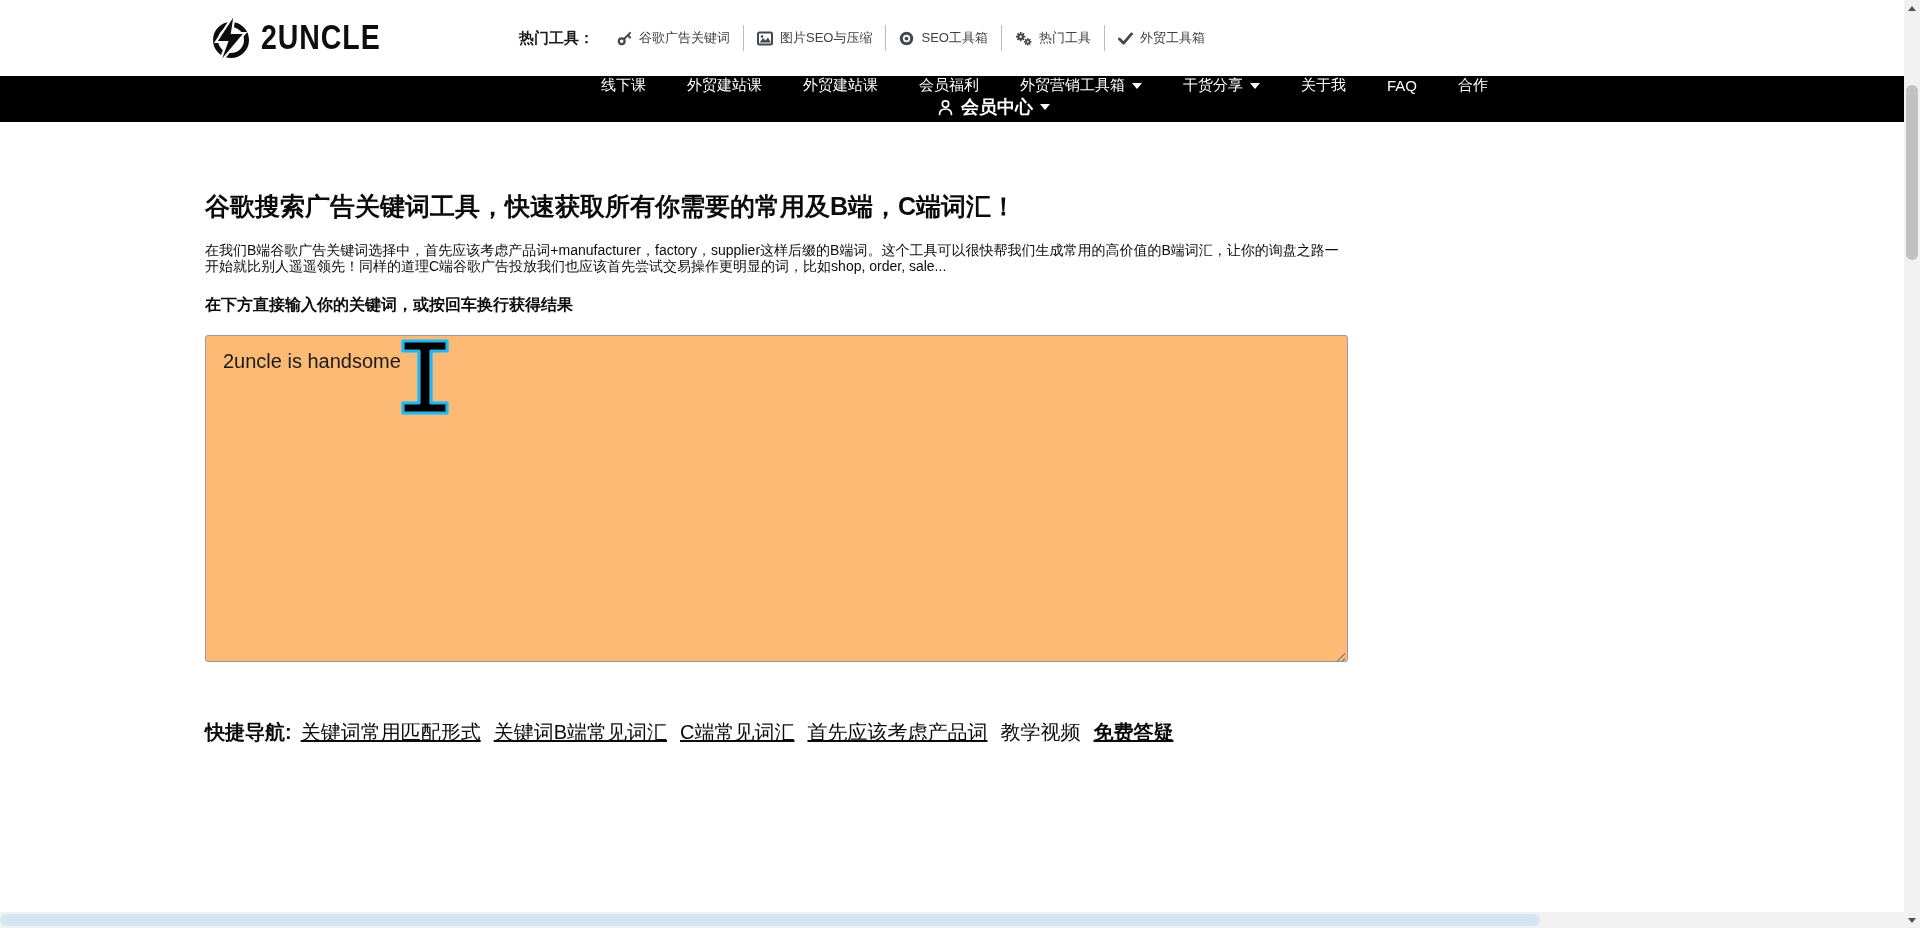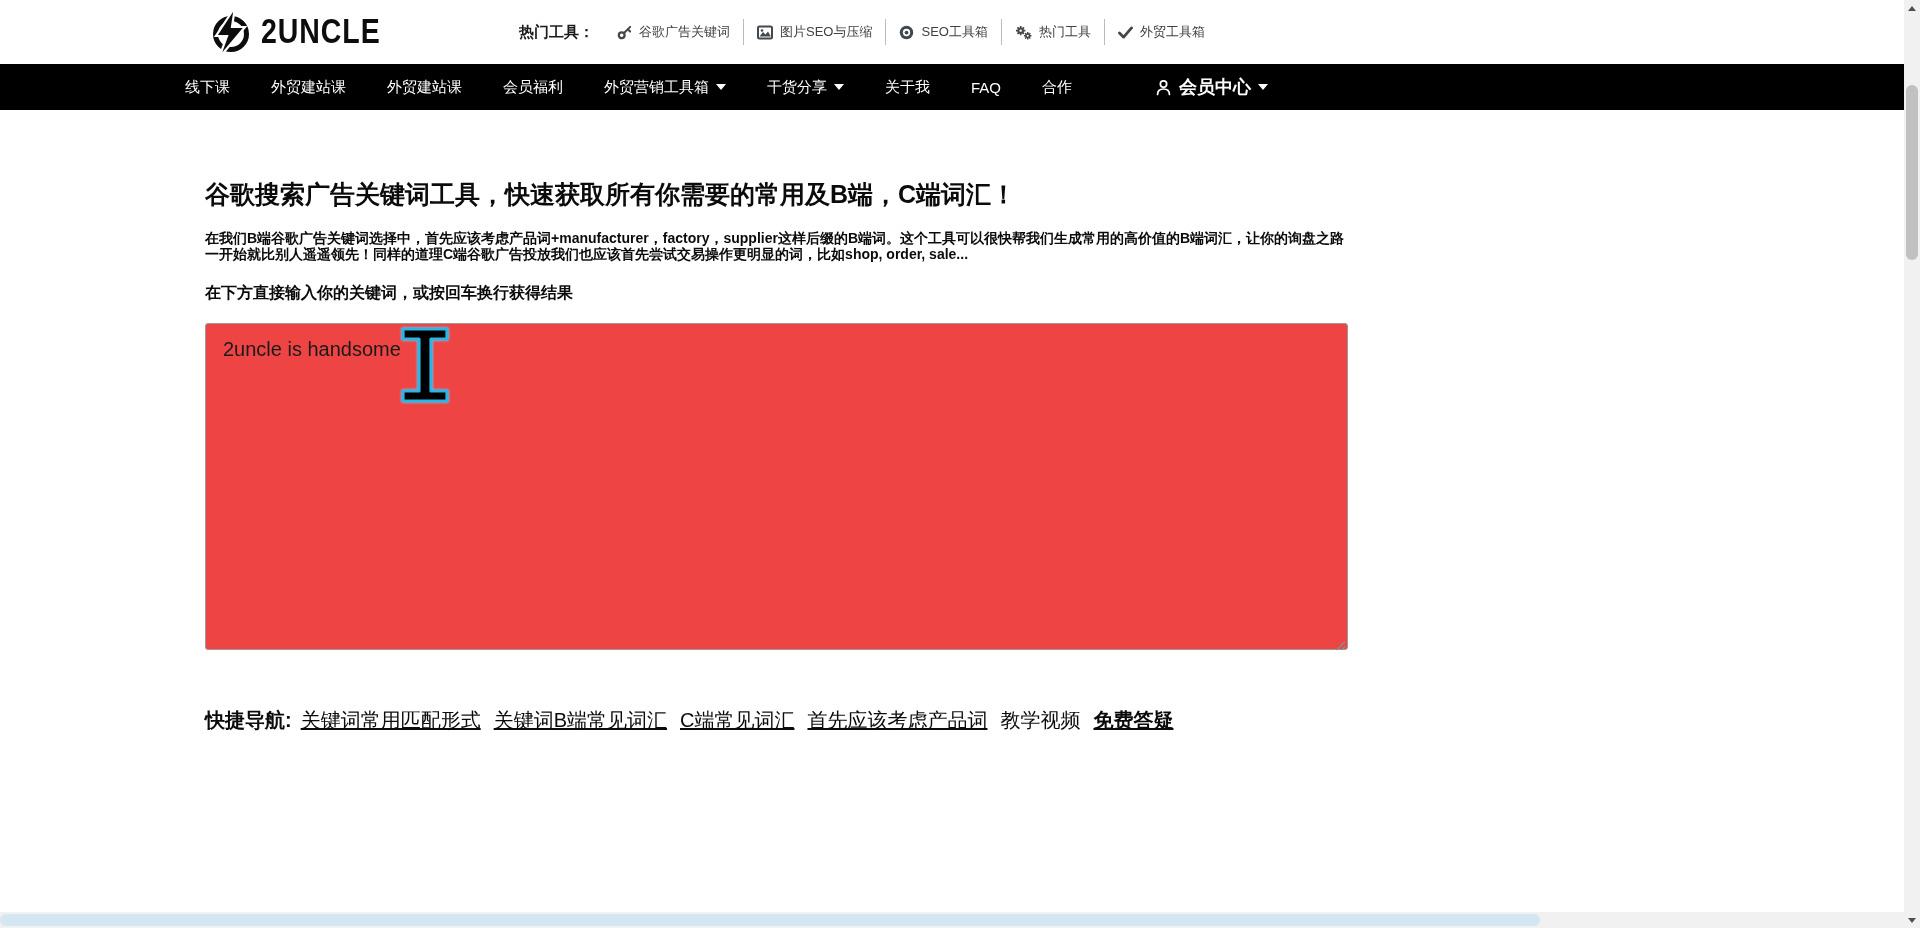--- a/index.html
+++ b/index.html
@@ -1,47 +1,47 @@
 <!DOCTYPE html>
 <html><head>
 <meta charset="utf-8">
 <style>
   * { margin:0; padding:0; box-sizing:border-box; }
   html,body { width:1920px; height:928px; overflow:hidden; background:#fff;
     font-family:"Liberation Sans", sans-serif; color:#111; }
   .page { width:1904px; height:928px; position:relative; }
 
   
-  .topbar { height:64px; display:flex; align-items:center; background:#fff; }
+  .topbar { height:76px; display:flex; align-items:center; background:#fff; }
   .logo { margin-left:205px; display:flex; align-items:center; gap:4px; cursor:pointer; }
   .logo-text { font-size:31px; font-weight:800; letter-spacing:1px; color:#0d0d0d;
     transform:scale(.92,1.12); transform-origin:left center; }
   .hot-tools { margin-left:128px; display:flex; align-items:center; font-size:13px; color:#545b63; }
   .hot-label { font-size:15px; font-weight:700; color:#1a1a1a; margin-right:10px; }
   .tool { display:flex; align-items:center; gap:7px; padding:0 13px; cursor:pointer; color:#404040; text-decoration:none; }
   .tool svg { flex:0 0 auto; }
   .tool-sep { width:1px; height:26px; background:#b9bdc1; }
 
   
-  .navbar { height:46px; background:#000; display:flex; align-items:center; }
+  .navbar { height:46px; background:#000; display:flex; align-items:center;flex-direction:column; }
   .nav-items { display:flex; align-items:center; margin-left:185px; gap:41px; }
   .nav-link { color:#fff; font-size:15px; text-decoration:none; display:flex; align-items:center; gap:7px; cursor:pointer; white-space:nowrap; }
   .caret { width:0; height:0; border-left:5px solid transparent; border-right:5px solid transparent; border-top:6px solid #fff; display:inline-block; }
   .member { margin-left:83px; display:flex; align-items:center; gap:7px; color:#fff;
     font-size:18px; font-weight:700; cursor:pointer;text-align:center; }
 
   
   .content { margin-left:205px; width:1143px; }
   .page-title { margin-top:68px; font-size:25px; font-weight:700; color:#0b0b0b; }
-  .desc { margin-top:19px; font-size:14px; font-weight:700; line-height:16px; color:#0b0b0b; }
+  .desc { margin-top:19px; font-size:14px; font-weight:400; line-height:16px; color:#0b0b0b; }
   .instruction { margin-top:21px; font-size:16px; font-weight:700; color:#0b0b0b; }
   .ta-wrap { position:relative; margin-top:19px; }
   .keywords-ta { width:1143px; height:327px; border:1px solid #9a9a9a; border-radius:3px;
     font-family:"Liberation Sans", sans-serif; font-size:20px; color:#1a1a1a;
-    padding:12px 17px; resize:none; outline:none; line-height:26px; background:#ef4444; }
+    padding:12px 17px; resize:none; outline:none; line-height:26px; background:#fdba74; }
   .resize-grip { position:absolute; right:3px; bottom:4px; width:11px; height:11px;
     background:repeating-linear-gradient(135deg, transparent 0 2px, #8a8a8a 2px 3.5px);
     clip-path:polygon(100% 0, 100% 100%, 0 100%); cursor:nwse-resize; }
   .ibeam { position:absolute; left:195px; top:3px; filter:drop-shadow(0 0 1px #7fd4f2); }
 
   .quick-nav { margin-top:53px; display:flex; align-items:center; font-size:20px; color:#0b0b0b; flex-wrap:nowrap; }
   .ql-label { font-weight:700; margin-right:9px; }
   .ql { color:#0b0b0b; margin-right:13px; cursor:pointer; text-decoration:underline; }
   .ql.nou { text-decoration:none; }
   .ql.bold { font-weight:700; }

